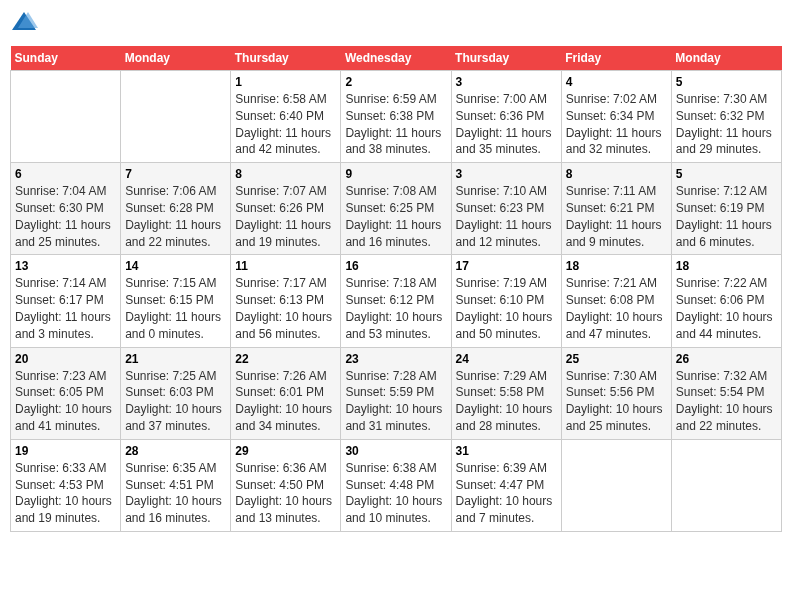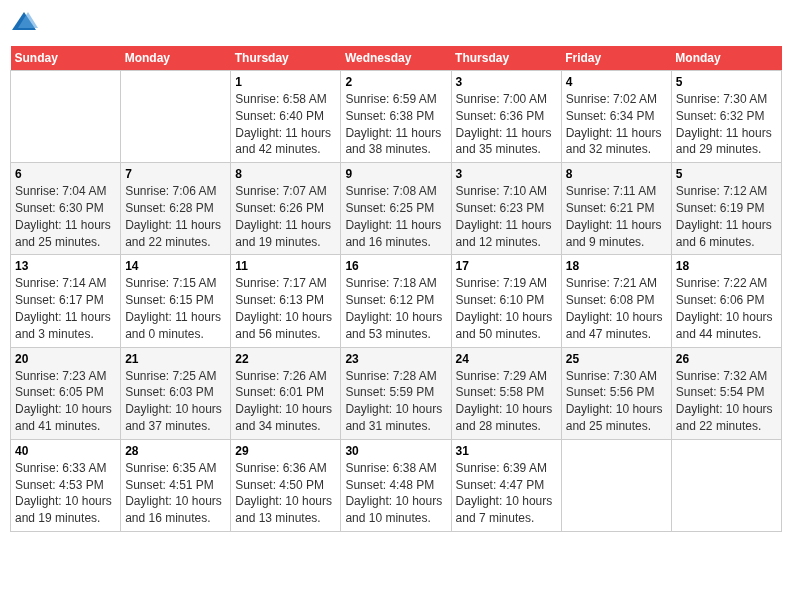--- a/index.html
+++ b/index.html
@@ -288,21 +288,21 @@
         </td>
         <td>
           <div class="day-number">26</div>
           <div class="day-info">Sunrise: 7:32 AM
 Sunset: 5:54 PM
 Daylight: 10 hours and 22 minutes.</div>
         </td>
       </tr>
       <tr>
         <td>
-          <div class="day-number">40</div>
+          <div class="day-number">19</div>
           <div class="day-info">Sunrise: 6:33 AM
 Sunset: 4:53 PM
 Daylight: 10 hours and 19 minutes.</div>
         </td>
         <td>
           <div class="day-number">28</div>
           <div class="day-info">Sunrise: 6:35 AM
 Sunset: 4:51 PM
 Daylight: 10 hours and 16 minutes.</div>
         </td>

